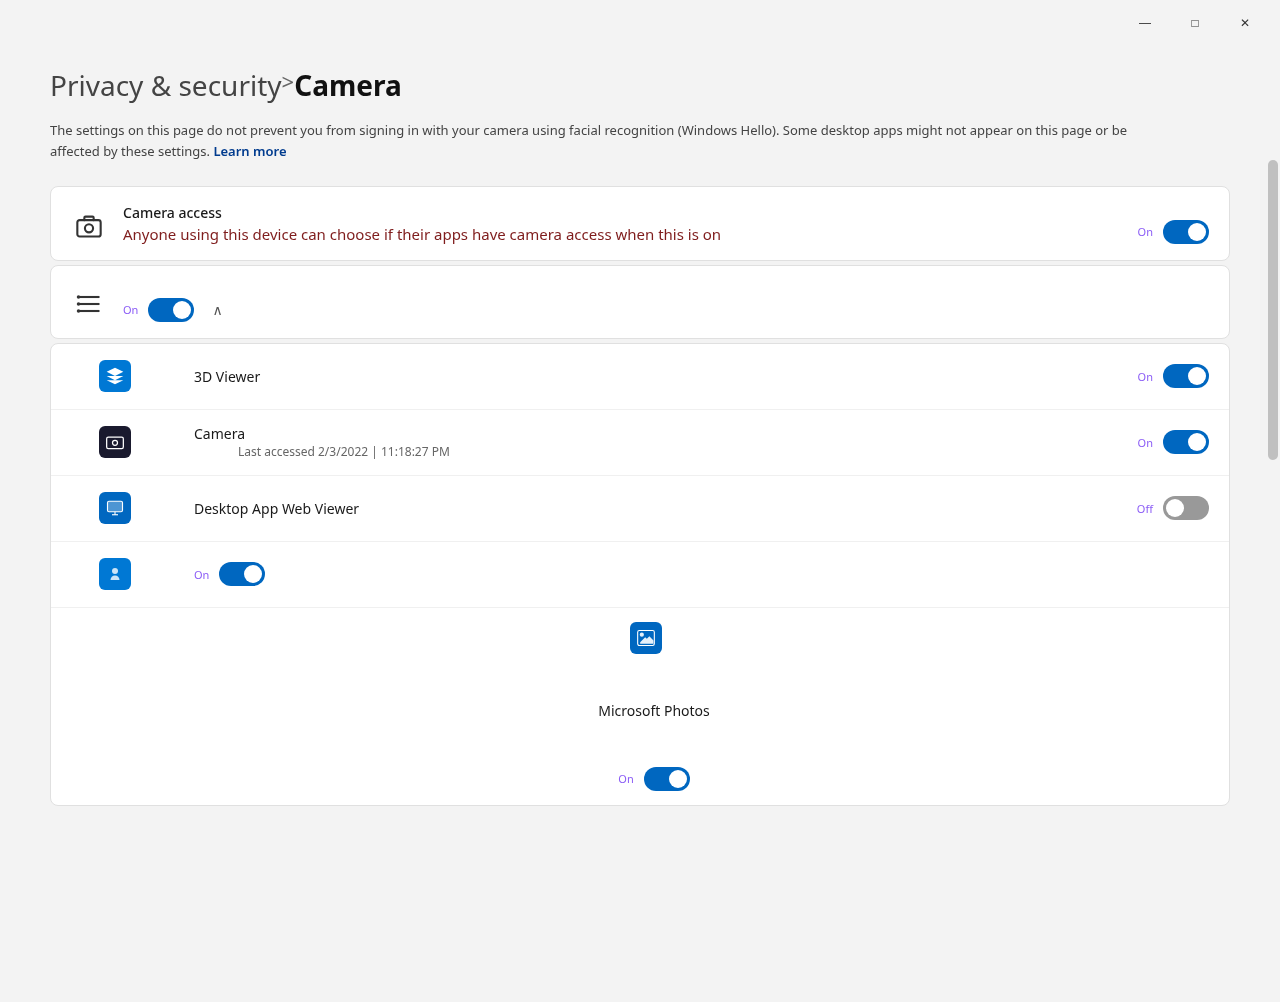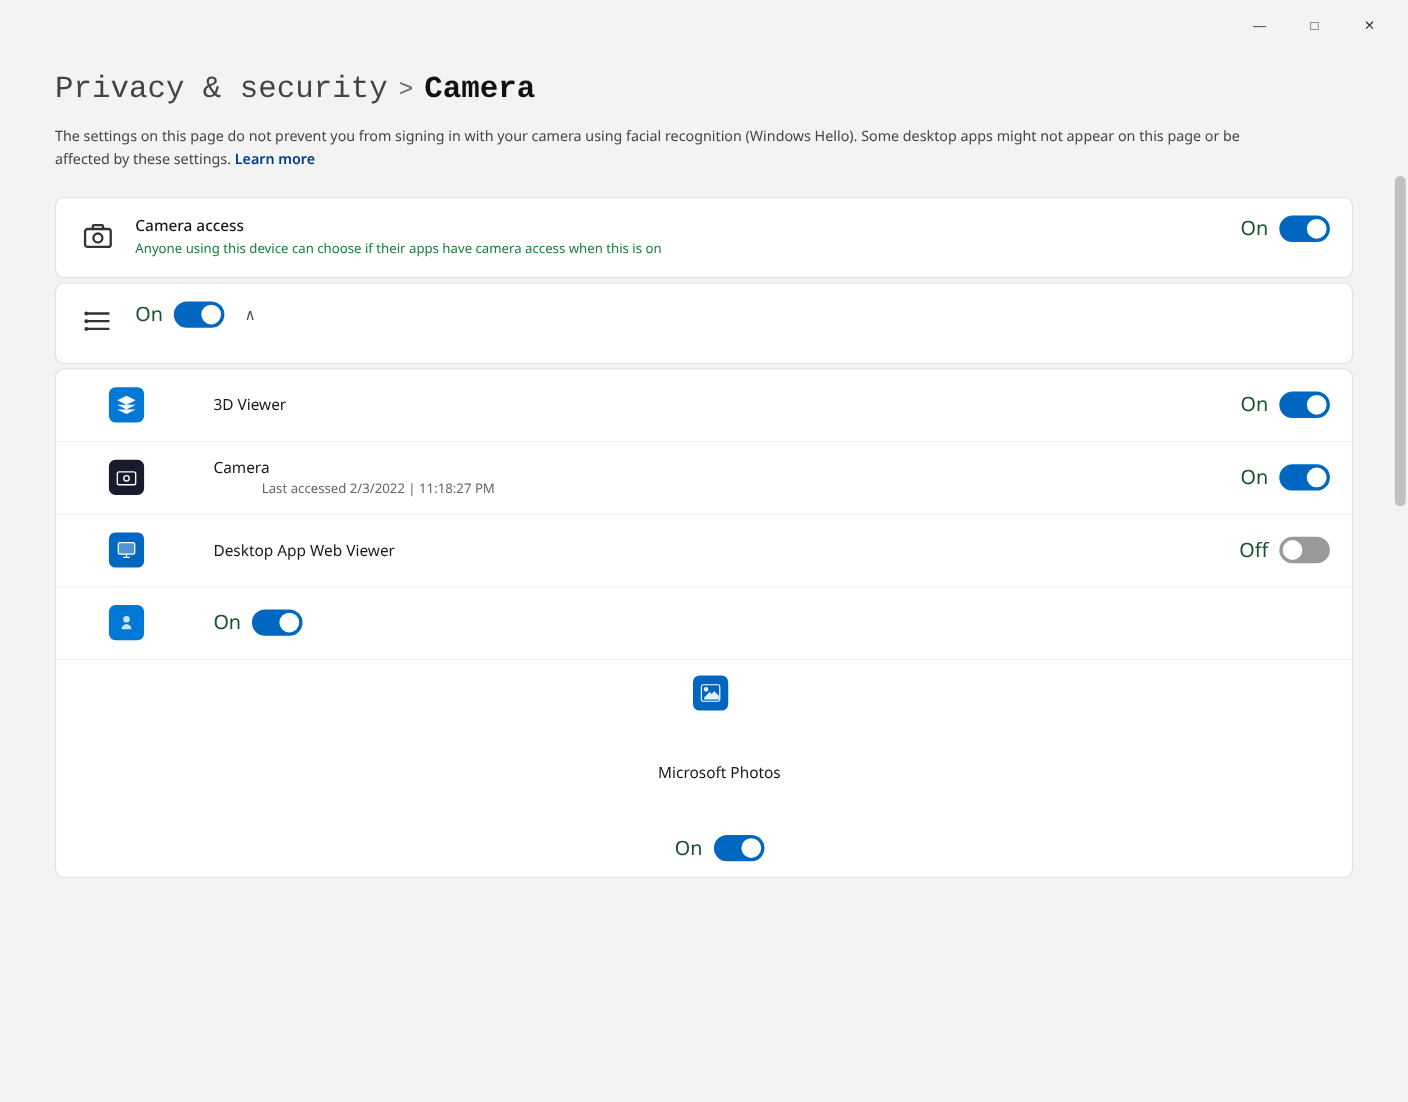--- a/index.html
+++ b/index.html
@@ -40,24 +40,22 @@
       border-radius: 4px;
       color: #333;
     }
 
     .content {
       padding: 20px 50px 20px 50px;
     }
 
     .breadcrumb {
       display: flex;
-      align-items: center;
-      gap: 10px;
+      gap: 0;
       margin-bottom: 16px;
-      font-family: Liberation Mono, monospace;
     }
 
     .breadcrumb-parent {
       font-size: 28px;
       font-weight: 400;
       color: #444;
     }
 
     .breadcrumb-separator {
       font-size: 22px;
@@ -86,21 +84,21 @@
 
     .settings-card {
       background: white;
       border-radius: 8px;
       margin-bottom: 4px;
       border: 1px solid #e0e0e0;
     }
 
     .setting-row {
       display: flex;
-      align-items: flex-start;
+      align-items: flex-end;
       padding: 16px 20px;
       border-bottom: 1px solid #f0f0f0;
       min-height: 72px;
     }
 
     .setting-row:last-child {
       border-bottom: none;
     }
 
     .setting-icon {
@@ -118,34 +116,34 @@
     }
 
     .setting-title {
       font-size: 14px;
       font-weight: 500;
       color: #1a1a1a;
       margin-bottom: 2px;
     }
 
     .setting-subtitle {
-      font-size: 12px;
-      color: #15803d;
+      font-size: 15px;
+      color: #7f1d1d;
     }
 
     .setting-control {
       display: flex;
       align-items: center;
       gap: 10px;
       flex-shrink: 0;
     }
 
     .status-label {
-      font-size: 18px;
-      color: #14532d;
+      font-size: 11px;
+      color: #8b5cf6;
     }
 
     
     .toggle {
       position: relative;
       width: 46px;
       height: 24px;
       cursor: pointer;
     }
 

